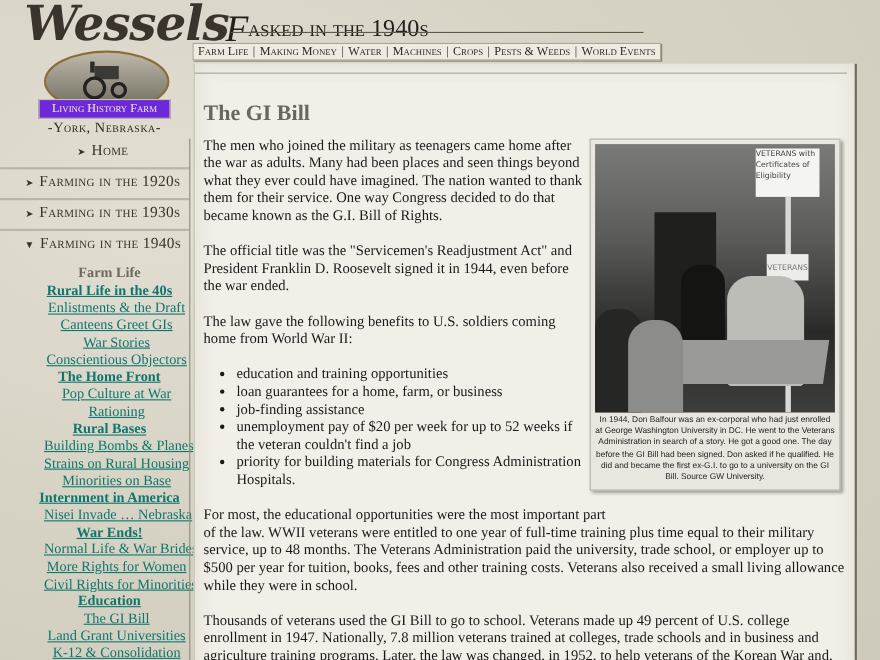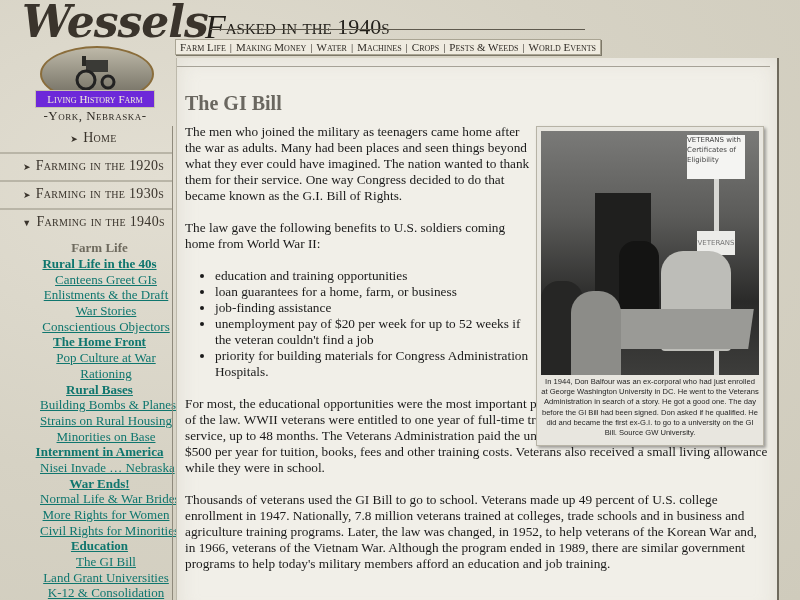--- a/index.html
+++ b/index.html
@@ -142,22 +142,22 @@
   </div>
   <div class="sb-main">
     <span class="arrow">➤</span><span>Farming in the 1930s</span>
   </div>
   <div class="sb-main" style="border-bottom:none">
     <span class="arrow">▼</span><span>Farming in the 1940s</span>
   </div>
   <div class="sb-sub">
     <div class="head-static">Farm Life</div>
     <a href="#" class="sec">Rural Life in the 40s</a>
+    <a href="#" class="item">Enlistments &amp; the Draft</a>
     <a href="#" class="item">Canteens Greet GIs</a>
-    <a href="#" class="item">Enlistments &amp; the Draft</a>
     <a href="#" class="item">War Stories</a>
     <a href="#" class="item">Conscientious Objectors</a>
     <a href="#" class="sec">The Home Front</a>
     <a href="#" class="item">Pop Culture at War</a>
     <a href="#" class="item">Rationing</a>
     <a href="#" class="sec">Rural Bases</a>
     <a href="#" class="item">Building Bombs &amp; Planes</a>
     <a href="#" class="item">Strains on Rural Housing</a>
     <a href="#" class="item">Minorities on Base</a>
     <a href="#" class="sec">Internment in America</a>
@@ -173,20 +173,21 @@
 
   </div>
 </aside>
 <div class="sidebar-rule"></div>
 
 <main class="content">
   <div class="toprule"></div>
   <h1 class="page-title" style="margin:0">The GI Bill</h1>
   <div class="body-text">
     <p class="narrow">The men who joined the military as teenagers came home after the war as adults. Many had been places and seen things beyond what they ever could have imagined. The nation wanted to thank them for their service. One way Congress decided to do that became known as the G.I. Bill of Rights.</p>
+    <p class="narrow">The official title was the "Servicemen's Readjustment Act" and President Franklin D. Roosevelt signed it in 1944, even before the war ended.</p>
     <p class="narrow">The law gave the following benefits to U.S. soldiers coming home from World War II:</p>
     <ul class="narrow" style="width:320px">
       <li>education and training opportunities</li>
       <li>loan guarantees for a home, farm, or business</li>
       <li>job-finding assistance</li>
       <li>unemployment pay of $20 per week for up to 52 weeks if the veteran couldn't find a job</li>
       <li>priority for building materials for Congress Administration Hospitals.</li>
     </ul>
     <p style="width:585px"><span>For most, the educational opportunities were the most important part</span><br><span>of the law. WWII veterans were entitled to one year of full-time training plus time equal to their military service, up to 48 months. The Veterans Administration paid the university, trade school, or employer up to $500 per year for tuition, books, fees and other training costs. Veterans also received a small living allowance while they were in school.</span></p>
     <p style="width:585px">Thousands of veterans used the GI Bill to go to school. Veterans made up 49 percent of U.S. college enrollment in 1947. Nationally, 7.8 million veterans trained at colleges, trade schools and in business and agriculture training programs. Later, the law was changed, in 1952, to help veterans of the Korean War and, in 1966, veterans of the Vietnam War. Although the program ended in 1989, there are similar government programs to help today's military members afford an education and job training.</p>

